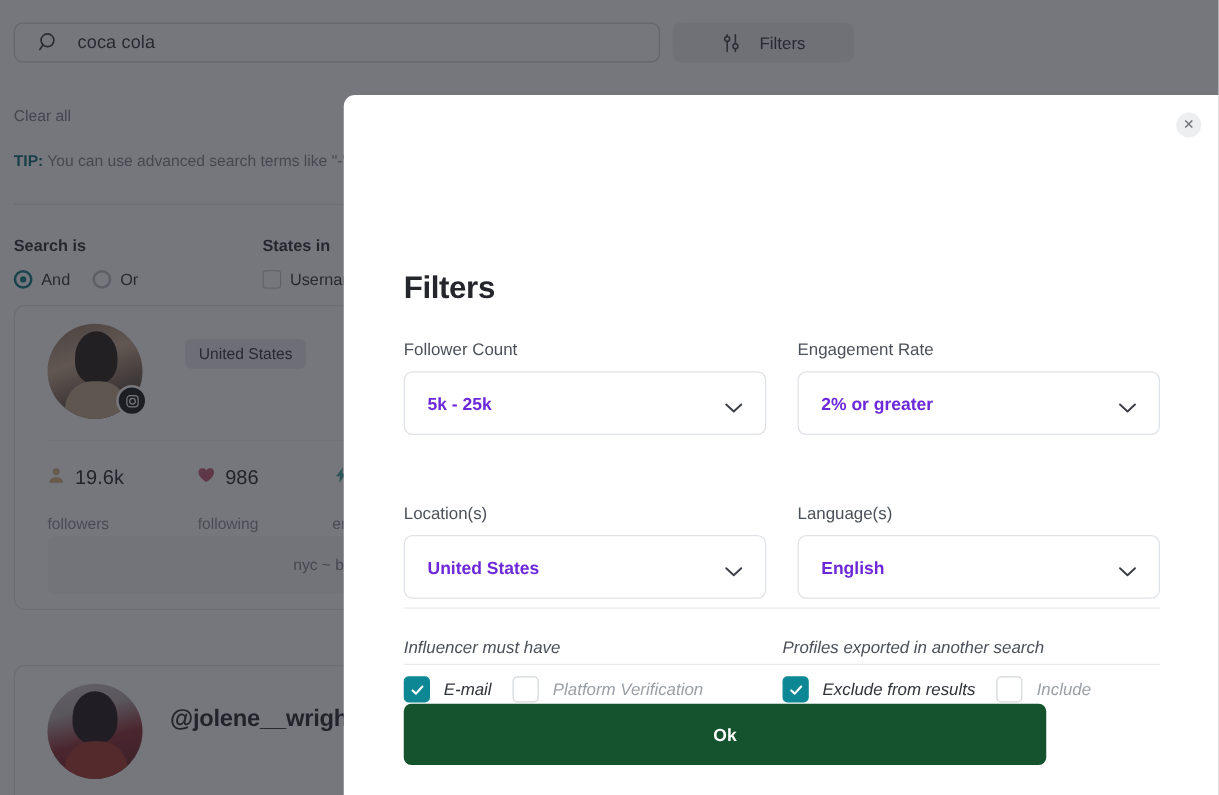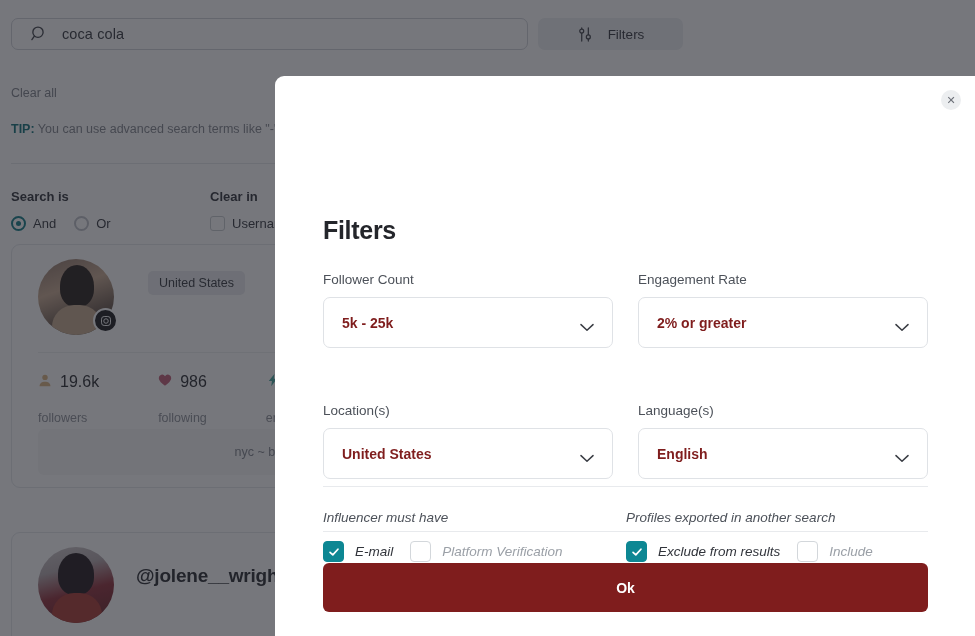--- a/index.html
+++ b/index.html
@@ -152,21 +152,21 @@
 
   .grid { position: absolute; left: 48px; top: 196px; width: 605px; }
   .grid-row { display: flex; gap: 25px; }
   .field { width: 290px; }
   .field-label { font-size: 13.5px; color: #4c5159; margin-bottom: 10px; display:block; }
   .select-ctl {
     height: 51px; border: 1px solid #dfe2e6; border-radius: 7px;
     background: #fff; display: flex; align-items: center;
     justify-content: space-between; padding: 0 18px; cursor: pointer;
   }
-  .select-val { font-size: 14px; font-weight: 700; color: #7f1d1d; }
+  .select-val { font-size: 14px; font-weight: 700; color: #6d28d9; }
   .chev { width: 14px; height: 9px; flex:none; }
 
   .row-gap { height: 55px; }
 
   .divider {
     position: absolute; left: 48px; top: 410px; width: 605px; height: 1px;
     background: #e8eaed;
   }
 
   .check-grid { position: absolute; left: 48px; top: 434px; width: 605px; display:flex; gap:25px;font-style:italic; }
@@ -183,22 +183,22 @@
   .cbx.on { background: #0d8793; border-color: #0d8793; }
   .chk-label { font-size: 13.5px; color: #9ba0a7; white-space: nowrap; }
   .chk-item.on .chk-label { color: #31343b; }
 
   .footer-divider {
     position: absolute; left: 323px; top: 531px; width: 605px; height: 1px;
     background: #e8eaed;
   }
   .ok-btn {
     position: absolute; left: 323px; top: 563px;
-    width: 605px; height: 49px;
-    background: #7f1d1d; border: none; border-radius: 6px;
+    width: 514px; height: 49px;
+    background: #14532d; border: none; border-radius: 6px;
     color: #fff; font-size: 14px; font-weight: 700;
     font-family: "Liberation Sans", sans-serif; cursor: pointer;
   }
 </style>
 </head>
 <body>
 
 <div class="screen">
 
   <div class="bg-app">
@@ -242,21 +242,21 @@
             <span class="radio on"></span>
             <span>And</span>
           </div>
           <div class="choice">
             <span class="radio"></span>
             <span>Or</span>
           </div>
         </div>
       </div>
       <div class="opt-group" style="left:199px;">
-        <div class="opt-title">Clear in</div>
+        <div class="opt-title">States in</div>
         <div class="opt-choices">
           <div class="choice">
             <span class="cbx-sm"></span>
             <span>Username</span>
           </div>
         </div>
       </div>
     </div>
 
     <div class="inf-card card-a">

